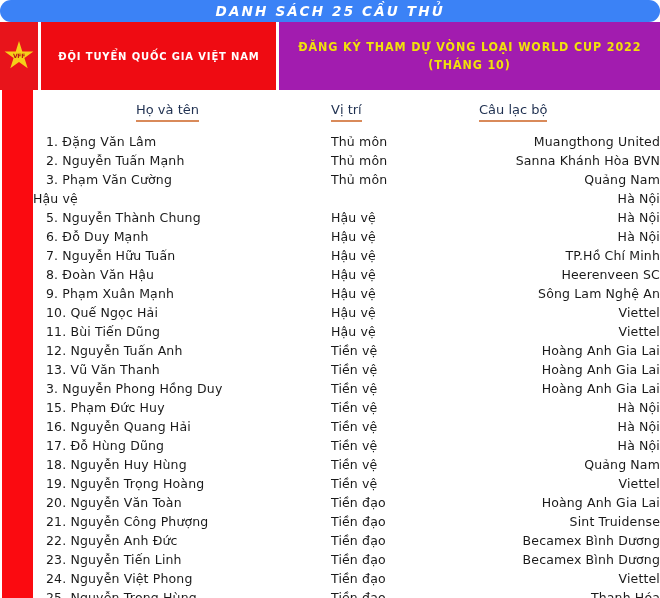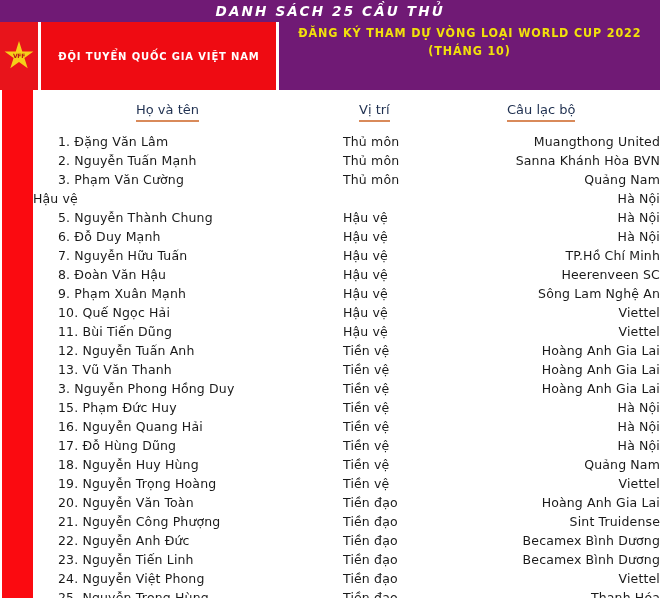--- a/index.html
+++ b/index.html
@@ -9,25 +9,26 @@
     height: 598px;
     background: #ffffff;
     font-family: "DejaVu Sans", sans-serif;
     overflow: hidden;
     position: relative;
   }
 
   
   .topbar {
     height: 22px;
-    background: #701a75;
-    display: flex;
-    align-items: center;
-    justify-content: center;
-    position: relative;
+    background: #3b82f6;
+    display: flex;
+    align-items: center;
+    justify-content: center;
+    position: relative;
+    border-radius: 11px;
   }
   .topbar-title {
     color: #ffffff;
     font-size: 14px;
     font-weight: bold;
     font-style: italic;
     letter-spacing: 2.2px;
     font-family: "DejaVu Sans", sans-serif;
     white-space: nowrap;
     transform: scaleX(0.97);
@@ -95,24 +96,25 @@
     font-weight: bold;
     letter-spacing: 0.9px;
     font-family: "DejaVu Sans", sans-serif;
     white-space: nowrap;
     text-align: center;
     transform: scaleX(0.95);
   }
 
   .blue-banner {
     flex: 1 1 auto;
-    background: #701a75;
+    background: #a21caf;
     display: flex;
     flex-direction: column;
     align-items: center;
+    justify-content: center;
     padding: 2px 4px;
   }
   .blue-line {
     color: #f2e00d;
     font-size: 11.5px;
     font-weight: bold;
     letter-spacing: 0.9px;
     font-family: "DejaVu Sans", sans-serif;
     white-space: nowrap;
     line-height: 18px;
@@ -159,37 +161,37 @@
     font-family: "DejaVu Sans", sans-serif;
     position: relative;
     padding-bottom: 4px;
   }
   .th span.hdr-label {
     display: inline-block;
     border-bottom: 2.5px solid #d98a5a;
     padding-bottom: 3px;
   }
   .col-name  { flex: 0 0 298px; padding-left: 103px; }
-  .col-pos   { flex: 0 0 140px; padding-left: 0px; margin-left: 28px; }
+  .col-pos   { flex: 0 0 140px; padding-left: 0px; }
   .col-club  { flex: 1 1 auto; padding-left: 8px; }
 
   
   .row {
     display: flex;
     height: 19px;
     align-items: center;
   }
   .cell {
     font-size: 12.5px;
     color: #1a1a1a;
     font-family: "DejaVu Sans", sans-serif;
     white-space: nowrap;
     letter-spacing: 0.15px;
   }
-  .c-name { flex: 0 0 298px; padding-left: 13px; margin-left: 12px; }
+  .c-name { flex: 0 0 298px; padding-left: 13px; }
   .c-pos  { flex: 0 0 140px; }
   .c-club { flex: 1 1 auto; padding-left: 8px; text-align: right; }
   .idx { display: inline-block; }
 </style>
 </head>
 <body>
 
 <div class="topbar">
   <div class="topbar-title">DANH SÁCH 25 CẦU THỦ</div>
 </div>

